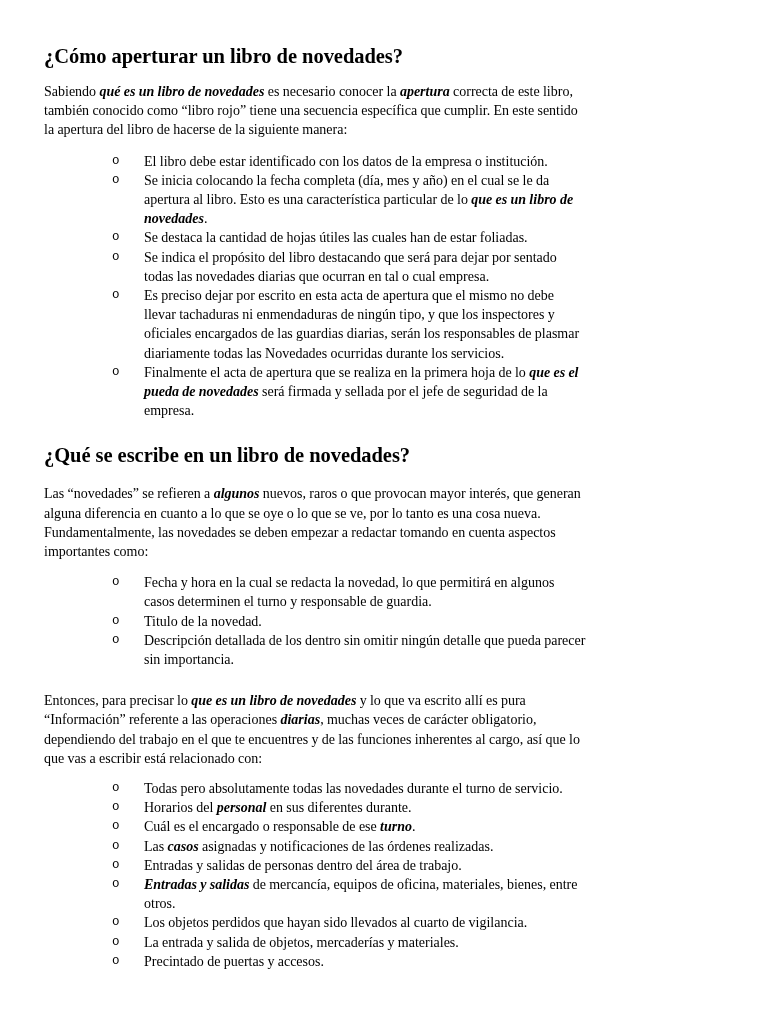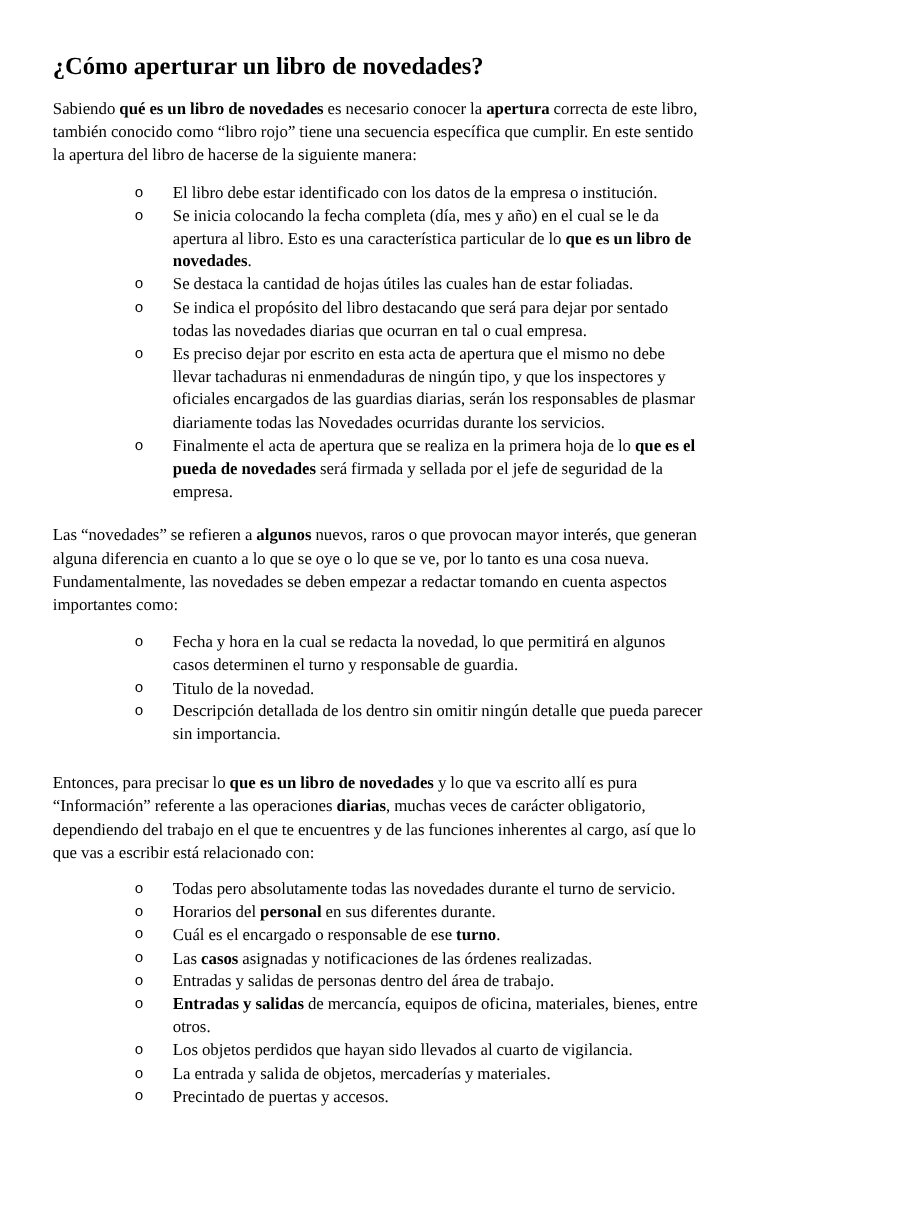--- a/index.html
+++ b/index.html
@@ -67,21 +67,21 @@
   ul.bullets > li .bullet-marker {
     position: absolute;
     left: 24px;
     top: 0;
     font-family: "Liberation Mono", "DejaVu Sans Mono", monospace;
     font-size: 12.5px;
     line-height: 19.2px;
     color: #000000;
   }
   .li-text { display: block; margin-left: 8px; }
-  b, strong { font-weight: bold; }
+  b, strong { font-weight: bold; font-style: italic; }
 </style>
 </head>
 <body>
 
 <div class="page">
 
   <div class="heading-1-wrap">
     <h1 class="doc-heading">¿Cómo aperturar un libro de novedades?</h1>
   </div>
 
@@ -111,20 +111,23 @@
           <span class="bullet-marker">o</span>
           <span class="li-text"><span>Es preciso dejar por escrito en esta acta de apertura que el mismo no debe llevar tachaduras  ni enmendaduras de  ningún  tipo,  y que los inspectores  y  oficiales encargados de las guardias diarias, serán los responsables de plasmar diariamente todas las Novedades ocurridas durante los servicios.</span></span>
         </li>
         <li>
           <span class="bullet-marker">o</span>
           <span class="li-text"><span>Finalmente el acta de apertura que se realiza en la primera hoja de lo </span><b>que es el pueda de novedades</b><span> será firmada y sellada por el jefe de seguridad de la empresa.</span></span>
         </li>
       </ul>
   </div>
 
+  <div class="heading-2-wrap">
+    <h1 class="doc-heading">¿Qué se escribe en un libro de novedades?</h1>
+  </div>
 
   <div class="para-block-2">
     <p class="para"><span>Las “novedades” se refieren a </span><b>algunos</b><span> nuevos, raros o que provocan mayor interés, que generan alguna diferencia en cuanto a lo que se oye o lo que se ve, por lo tanto es una cosa nueva. Fundamentalmente, las novedades se deben empezar a redactar tomando en cuenta aspectos importantes como:</span></p>
   </div>
 
   <div class="list-block">
     <ul class="bullets">
         <li>
           <span class="bullet-marker">o</span>
           <span class="li-text"><span>Fecha y hora en la cual se redacta la novedad, lo que permitirá en algunos casos determinen el turno y responsable de guardia.</span></span>

